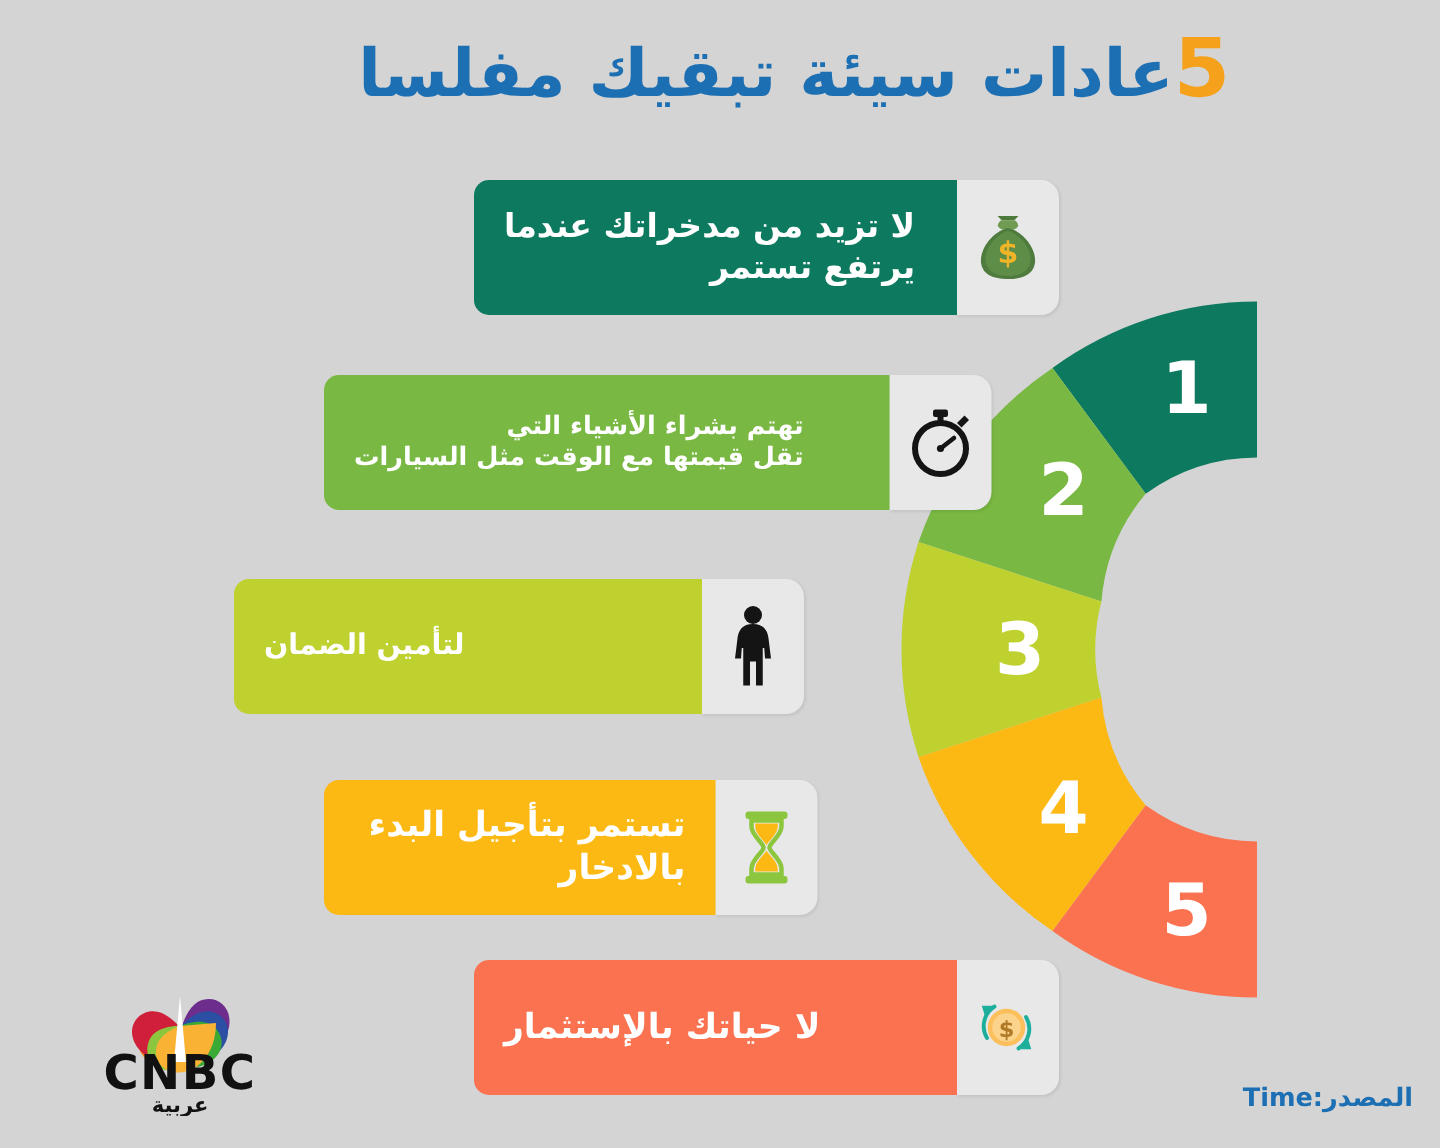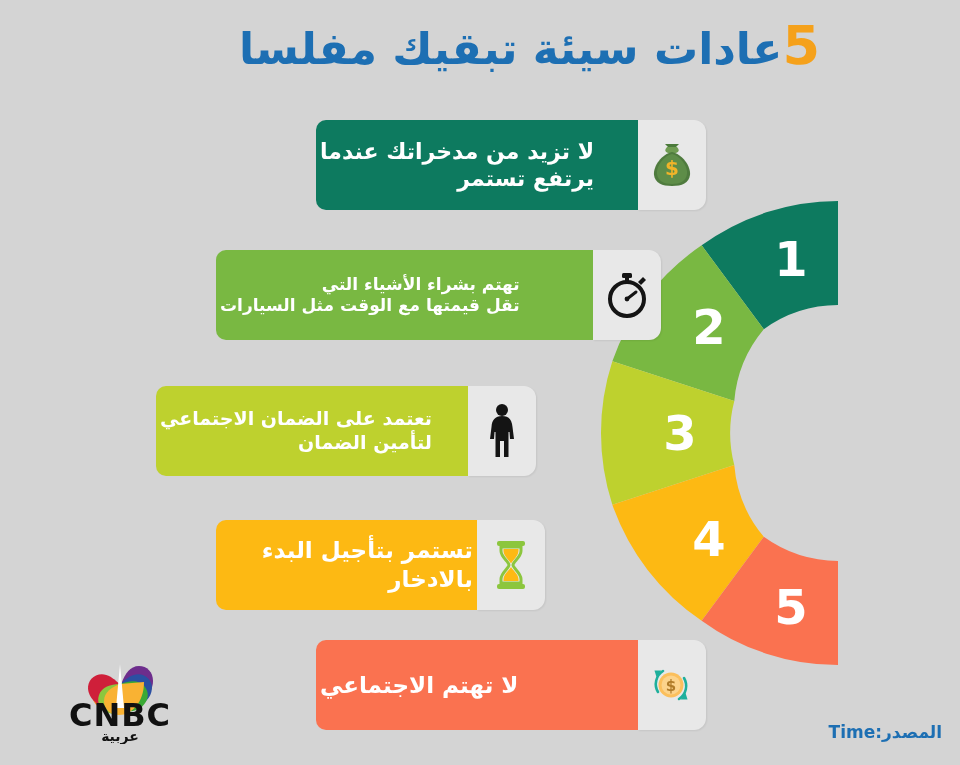--- a/index.html
+++ b/index.html
@@ -51,21 +51,21 @@
     flex-direction: row;
     align-items: stretch;
   }
   .bar-label {
     flex: 1 1 auto;
     display: flex;
     align-items: center;
     justify-content: flex-end;
     direction: rtl;
     box-sizing: border-box;
-    padding: 0 4px;
+    padding: 0 20px;
     border-radius: 10px 0 0 10px;
     color: #ffffff;
     font-weight: bold;
     line-height: 1.25;
     text-align: right;
     position: relative;
     z-index: 2;
   }
   .bar-label.tall { border-radius: 10px 0 0 10px; }
   .bar-icon {
@@ -164,21 +164,20 @@
           <path d="M22 27 L31 20" stroke="#141414" stroke-width="3" stroke-linecap="round" fill="none"></path>
           <circle cx="22" cy="27" r="2.4" fill="#141414"></circle>
         </svg>
       </span>
     </div>
   </div>
 
   <div class="bar" id="bar-3" style="left:156px; top:386px; width:380px;">
     <div class="bar-label tall" style="background:#bed12e; font-size:19px;">
       <div>
-        <div>تعتمد على الضمان الاجتماعي</div>
         <div>لتأمين الضمان</div>
       </div>
     </div>
     <div class="bar-icon">
       <span>
         <svg width="34" height="56" viewBox="0 0 34 56">
           <circle cx="17" cy="7" r="6" fill="#141414"></circle>
           <path d="M17 13 C10 13 7 17 6.5 24 L5 36 L9 36 L9.5 29 L10.5 29 L10.5 54 L15 54 L15 38 L19 38 L19 54 L23.5 54 L23.5 29 L24.5 29 L25 36 L29 36 L27.5 24 C27 17 24 13 17 13 Z" fill="#141414"></path>
         </svg>
       </span>
@@ -200,21 +199,21 @@
           <path d="M12.5 10 L27.5 10 L27.5 12 C27.5 17 21 22 20 24.5 C19 22 12.5 17 12.5 12 Z" fill="#fdb913"></path>
           <path d="M20 28 C21 30.5 27.5 35 27.5 40.5 L27.5 42 L12.5 42 L12.5 40.5 C12.5 35 19 30.5 20 28 Z" fill="#fdb913"></path>
         </svg>
       </span>
     </div>
   </div>
 
   <div class="bar" id="bar-5" style="left:316px; top:640px; width:390px;">
     <div class="bar-label" style="background:#fa7250; font-size:23px;">
       <div>
-        <div>لا تهتم الاجتماعي</div>
+        <div>لا حياتك بالإستثمار</div>
       </div>
     </div>
     <div class="bar-icon">
       <span>
         <svg width="46" height="46" viewBox="0 0 46 46">
           <circle cx="22" cy="23" r="12.5" fill="#fbbf5c"></circle>
           <circle cx="22" cy="23" r="9.5" fill="#fcd38b"></circle>
           <text x="22" y="29" font-family="'DejaVu Sans',sans-serif" font-size="15" font-weight="bold" fill="#b07b28" text-anchor="middle">$</text>
           <path d="M35 16 A15.5 15.5 0 0 1 30 37" fill="none" stroke="#1eaf9c" stroke-width="2.6" stroke-linecap="round"></path>
           <path d="M9 30 A15.5 15.5 0 0 1 14 9" fill="none" stroke="#1eaf9c" stroke-width="2.6" stroke-linecap="round"></path>

